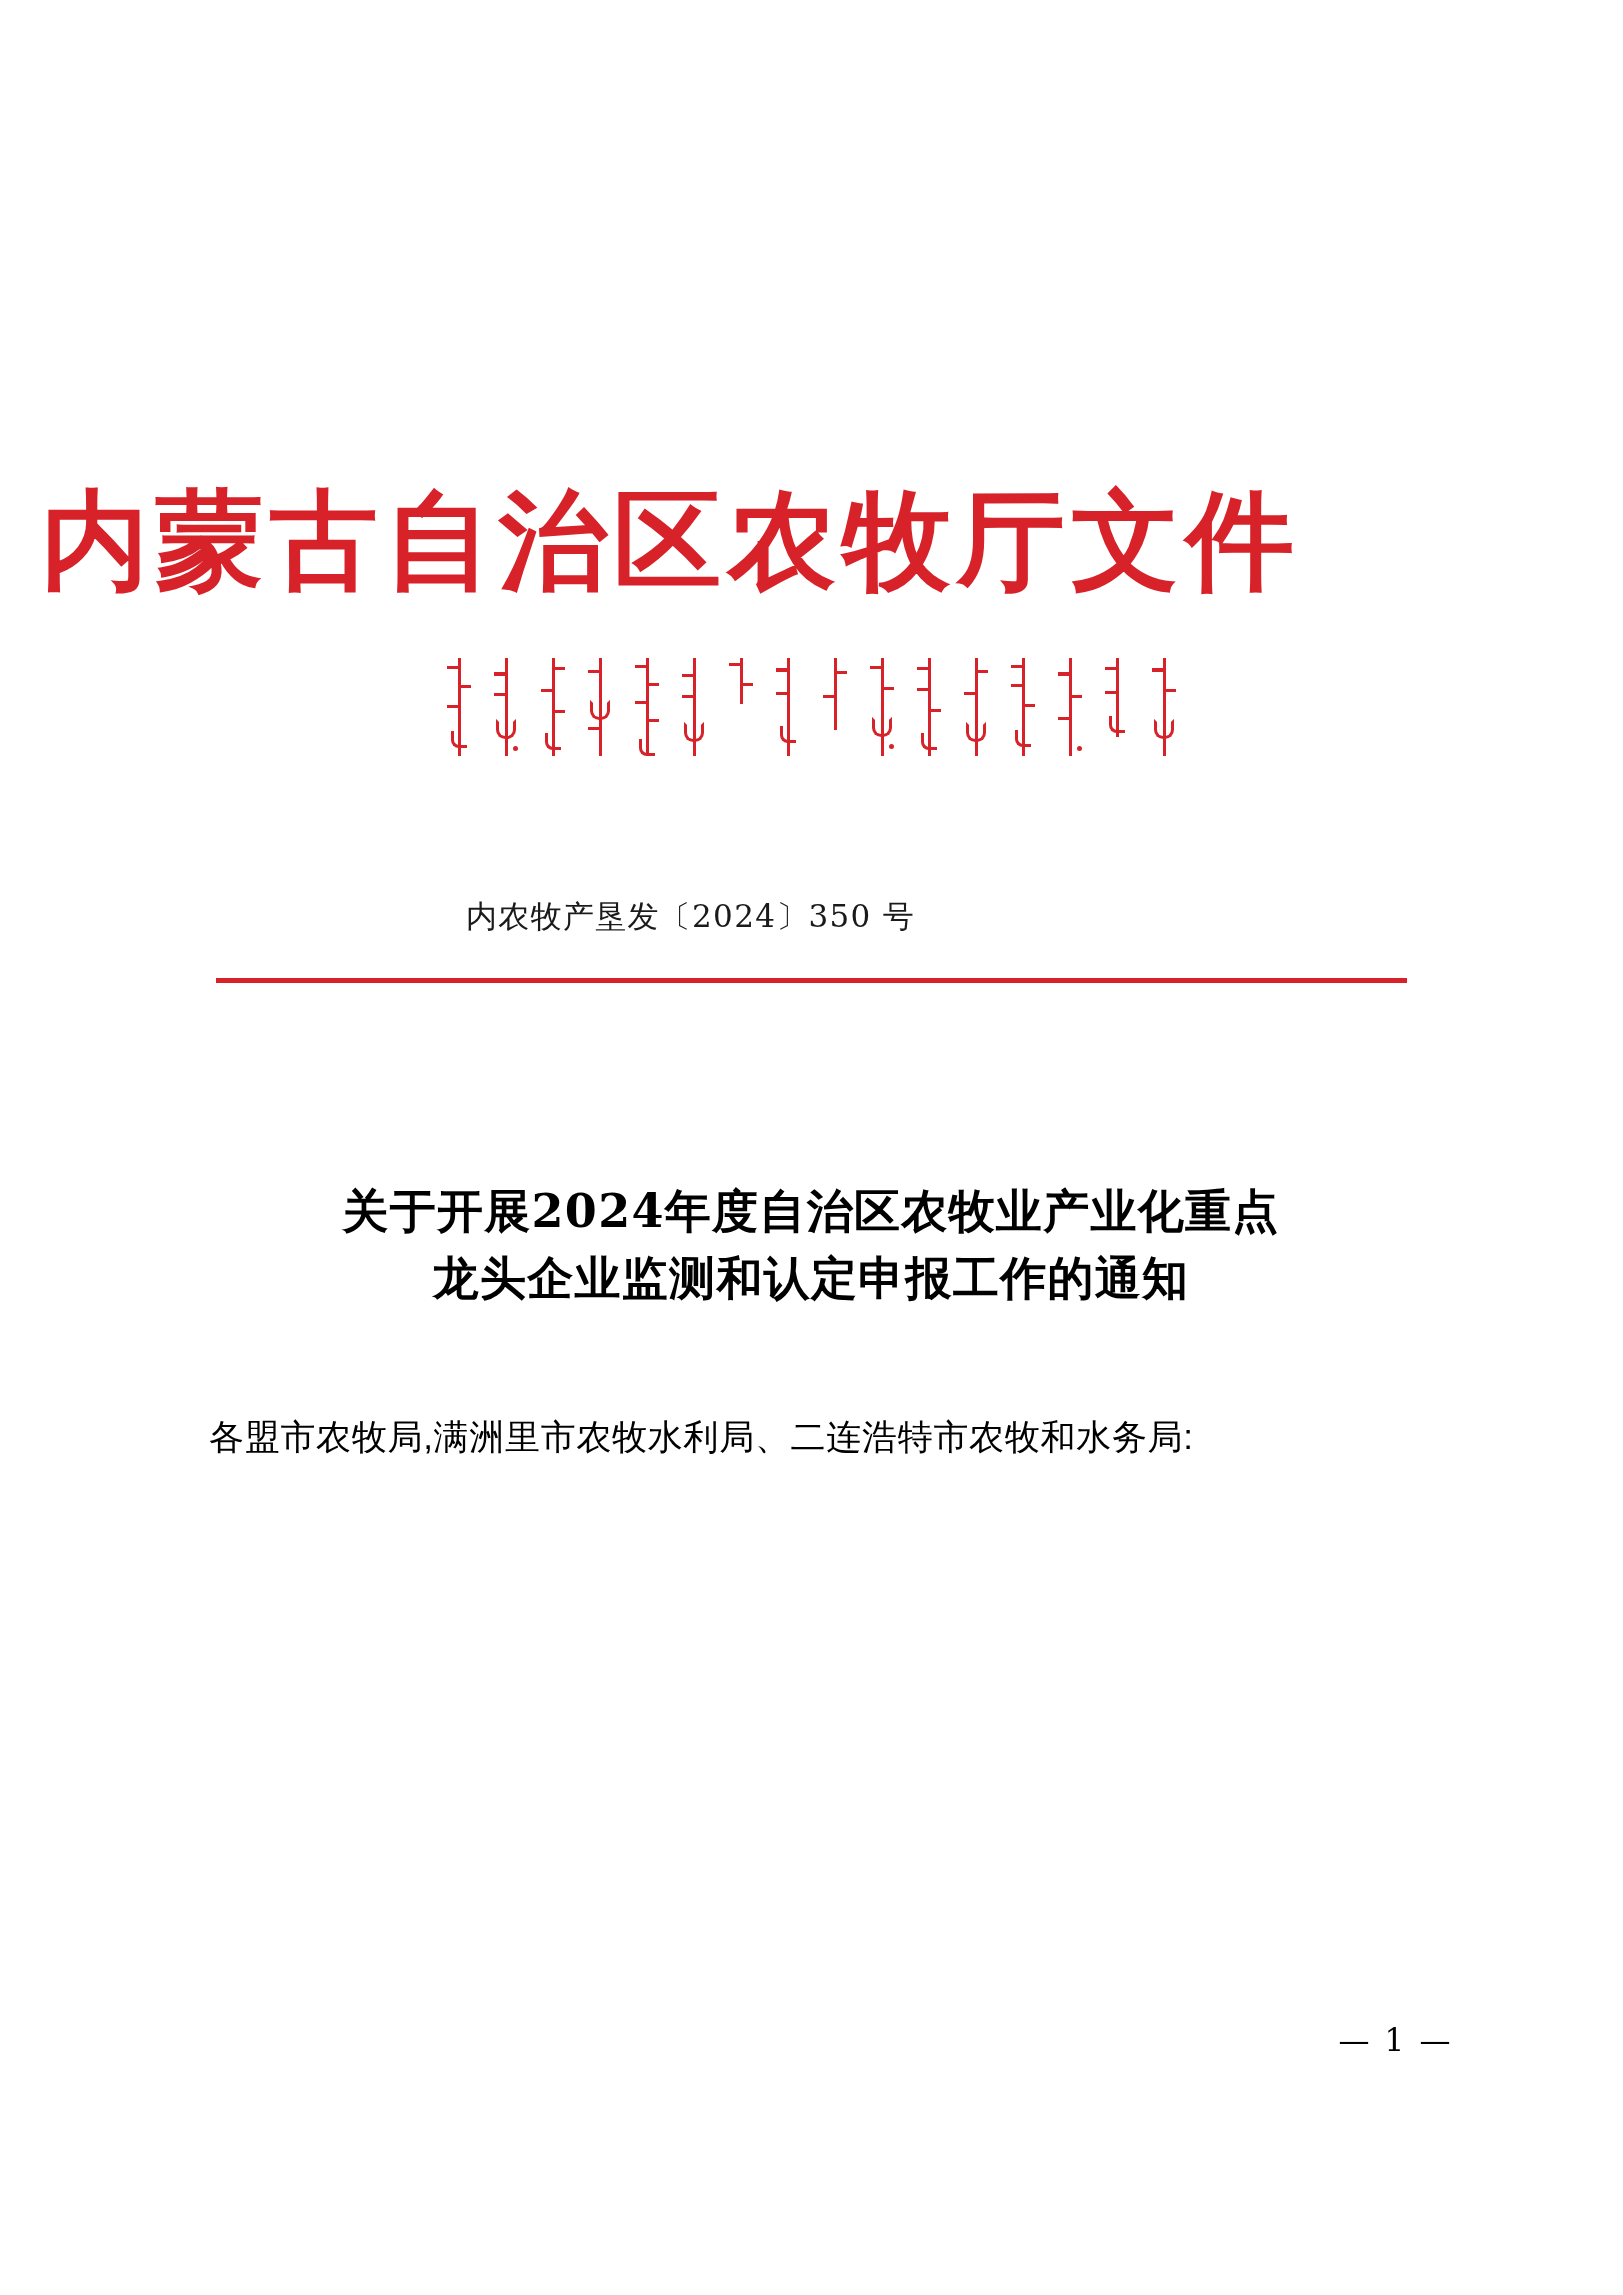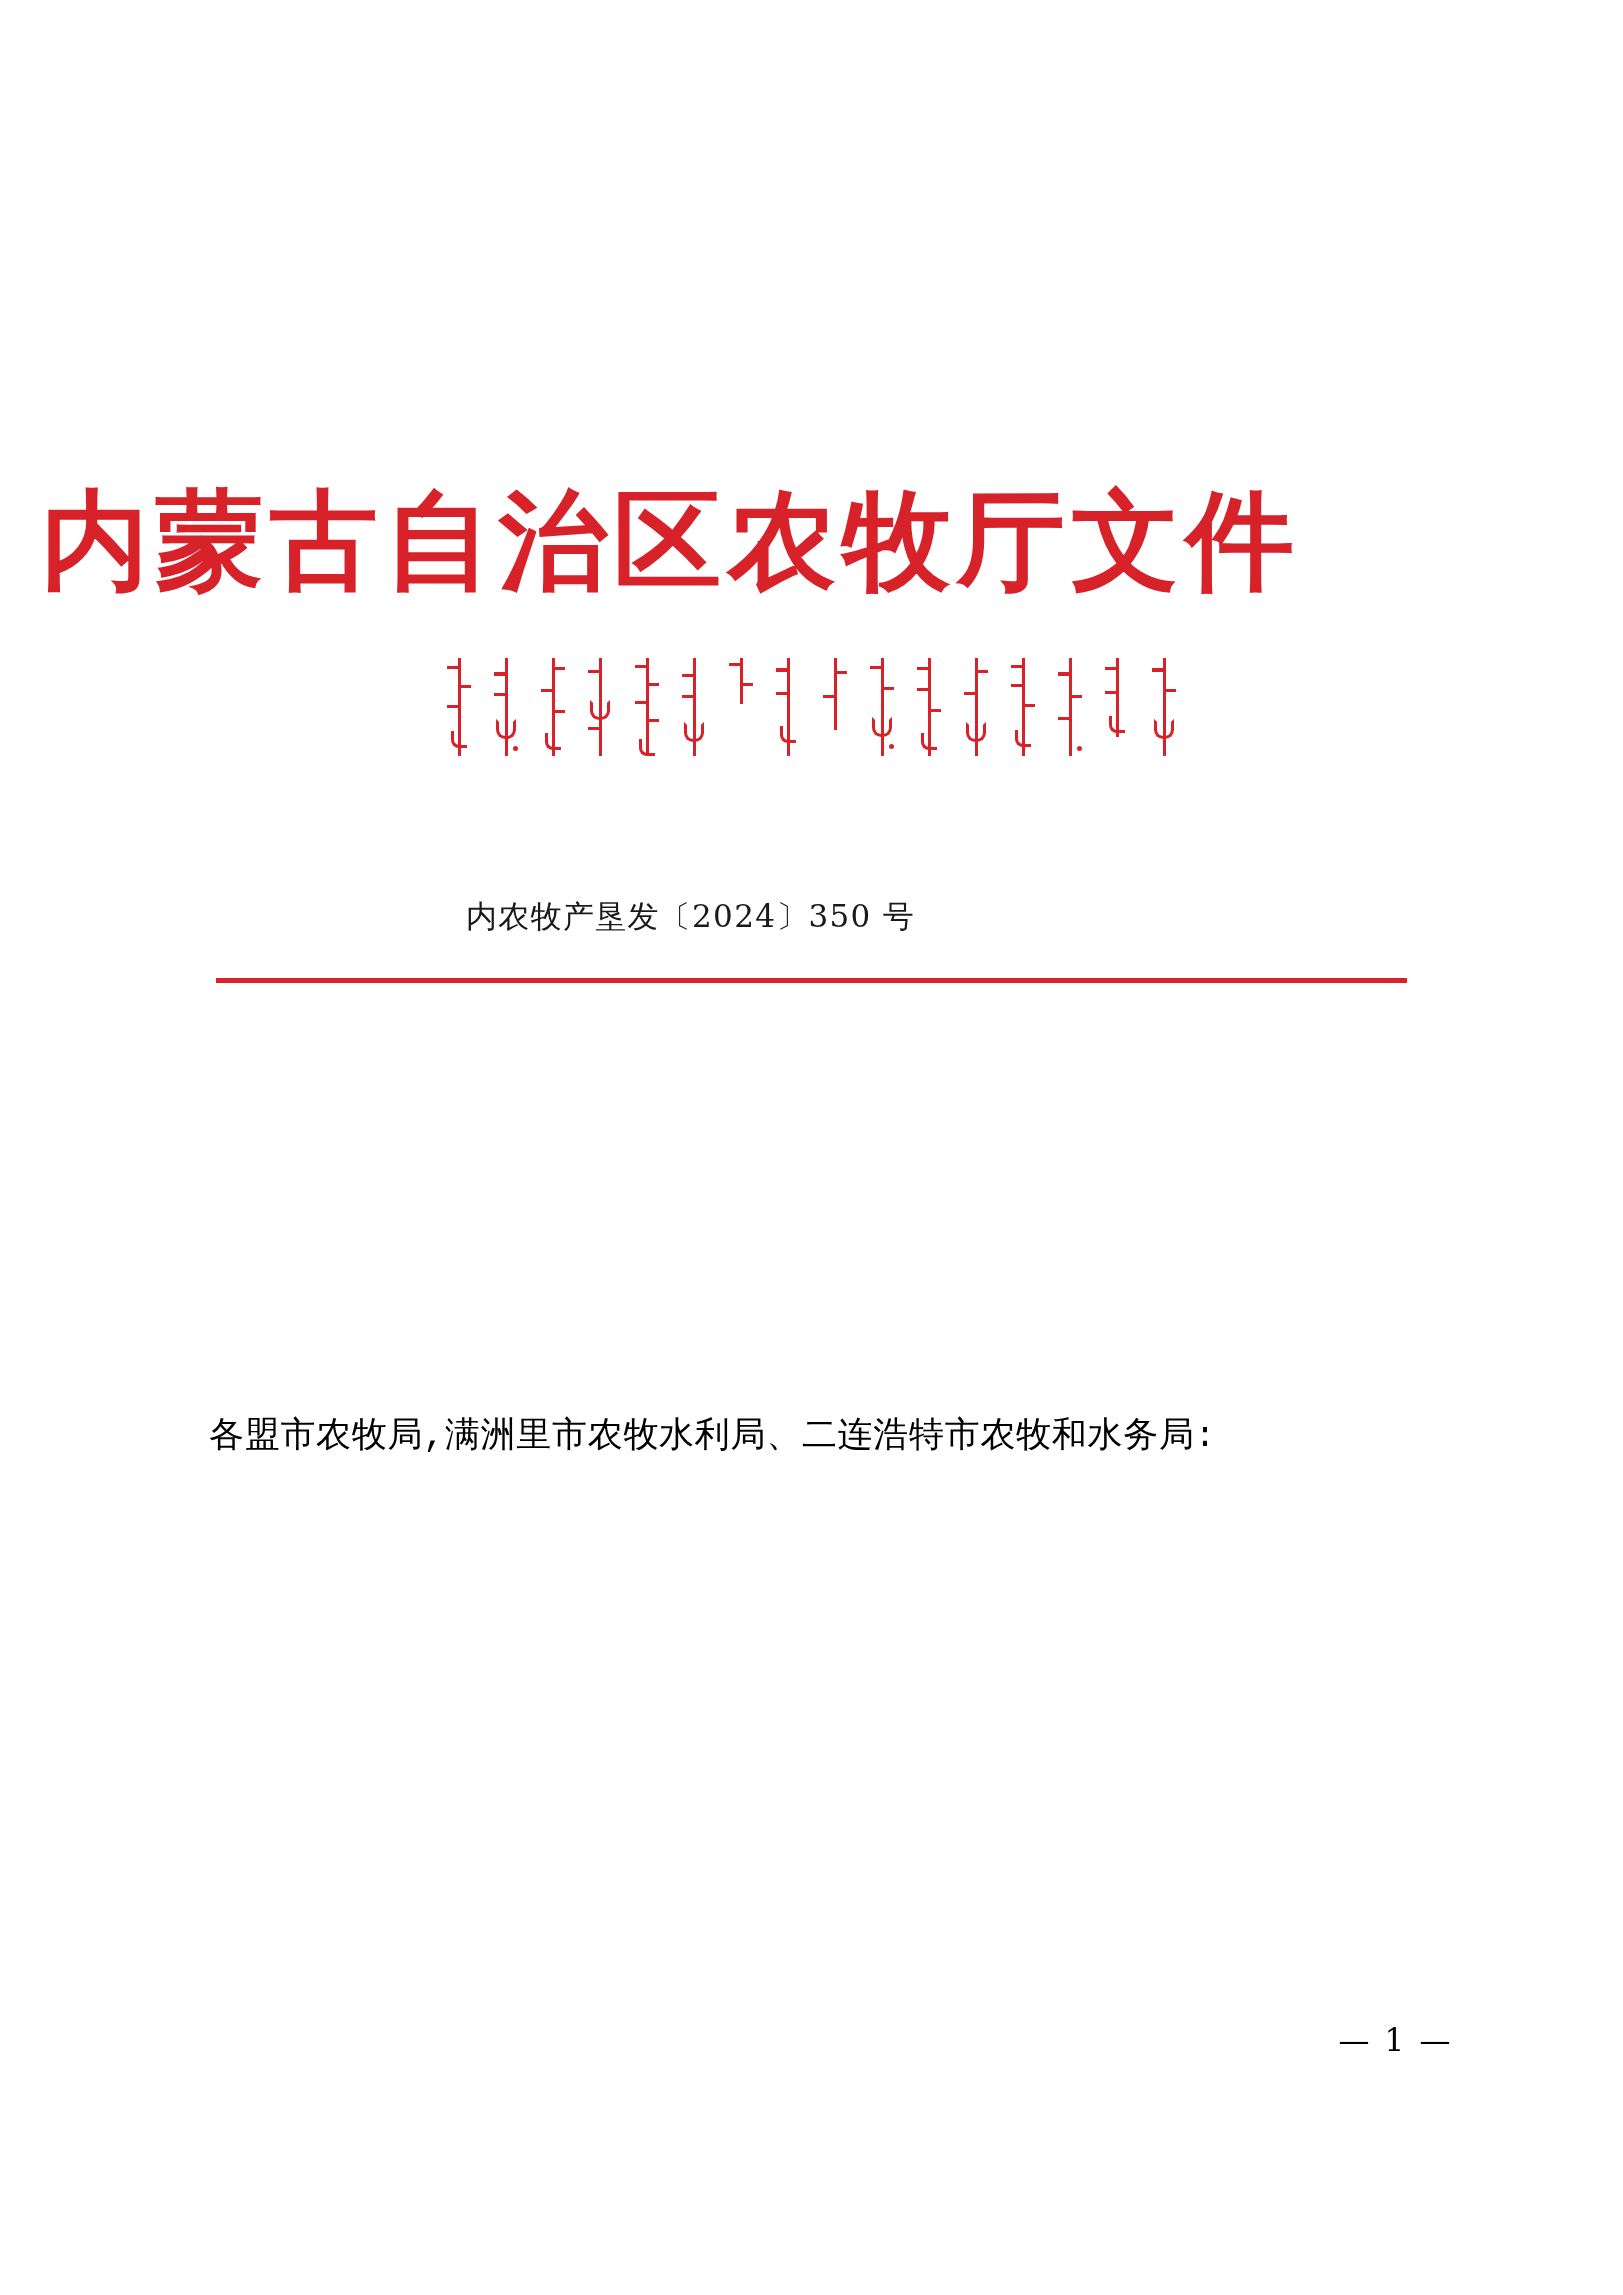--- a/index.html
+++ b/index.html
@@ -143,21 +143,21 @@
   
   .body-text {
     position: absolute;
     top: 1407px;
     left: 209px;
     width: 1211px;
     font-size: 35px;
     line-height: 1.72;
     letter-spacing: 0.7px;
     color: #000;
-    font-family: Liberation Mono, monospace;
+    font-family: Liberation Sans, sans-serif;
     text-align: justify;
   }
   .body-text p {
     margin: 0 0 0 0;
   }
   .body-text p.indent {
     text-indent: 73px;
   }
 
   
@@ -284,20 +284,24 @@
         <div class="tick" style="top:14.4px"></div>
         <div class="tick r" style="top:35px"></div>
         <div class="bowl" style="top:65px"></div>
     </div>
   </div>
 
   <div class="doc-number">内农牧产垦发〔2024〕350 号</div>
 
   <div class="red-rule"></div>
 
+  <div class="doc-title">
+    <span class="line">关于开展2024年度自治区农牧业产业化重点</span>
+    <span class="line">龙头企业监测和认定申报工作的通知</span>
+  </div>
 
   <div class="body-text">
     <p>各盟市农牧局,满洲里市农牧水利局、二连浩特市农牧和水务局:</p>
   </div>
 
   <div class="page-number">— 1 —</div>
 
 </div>
 
 

